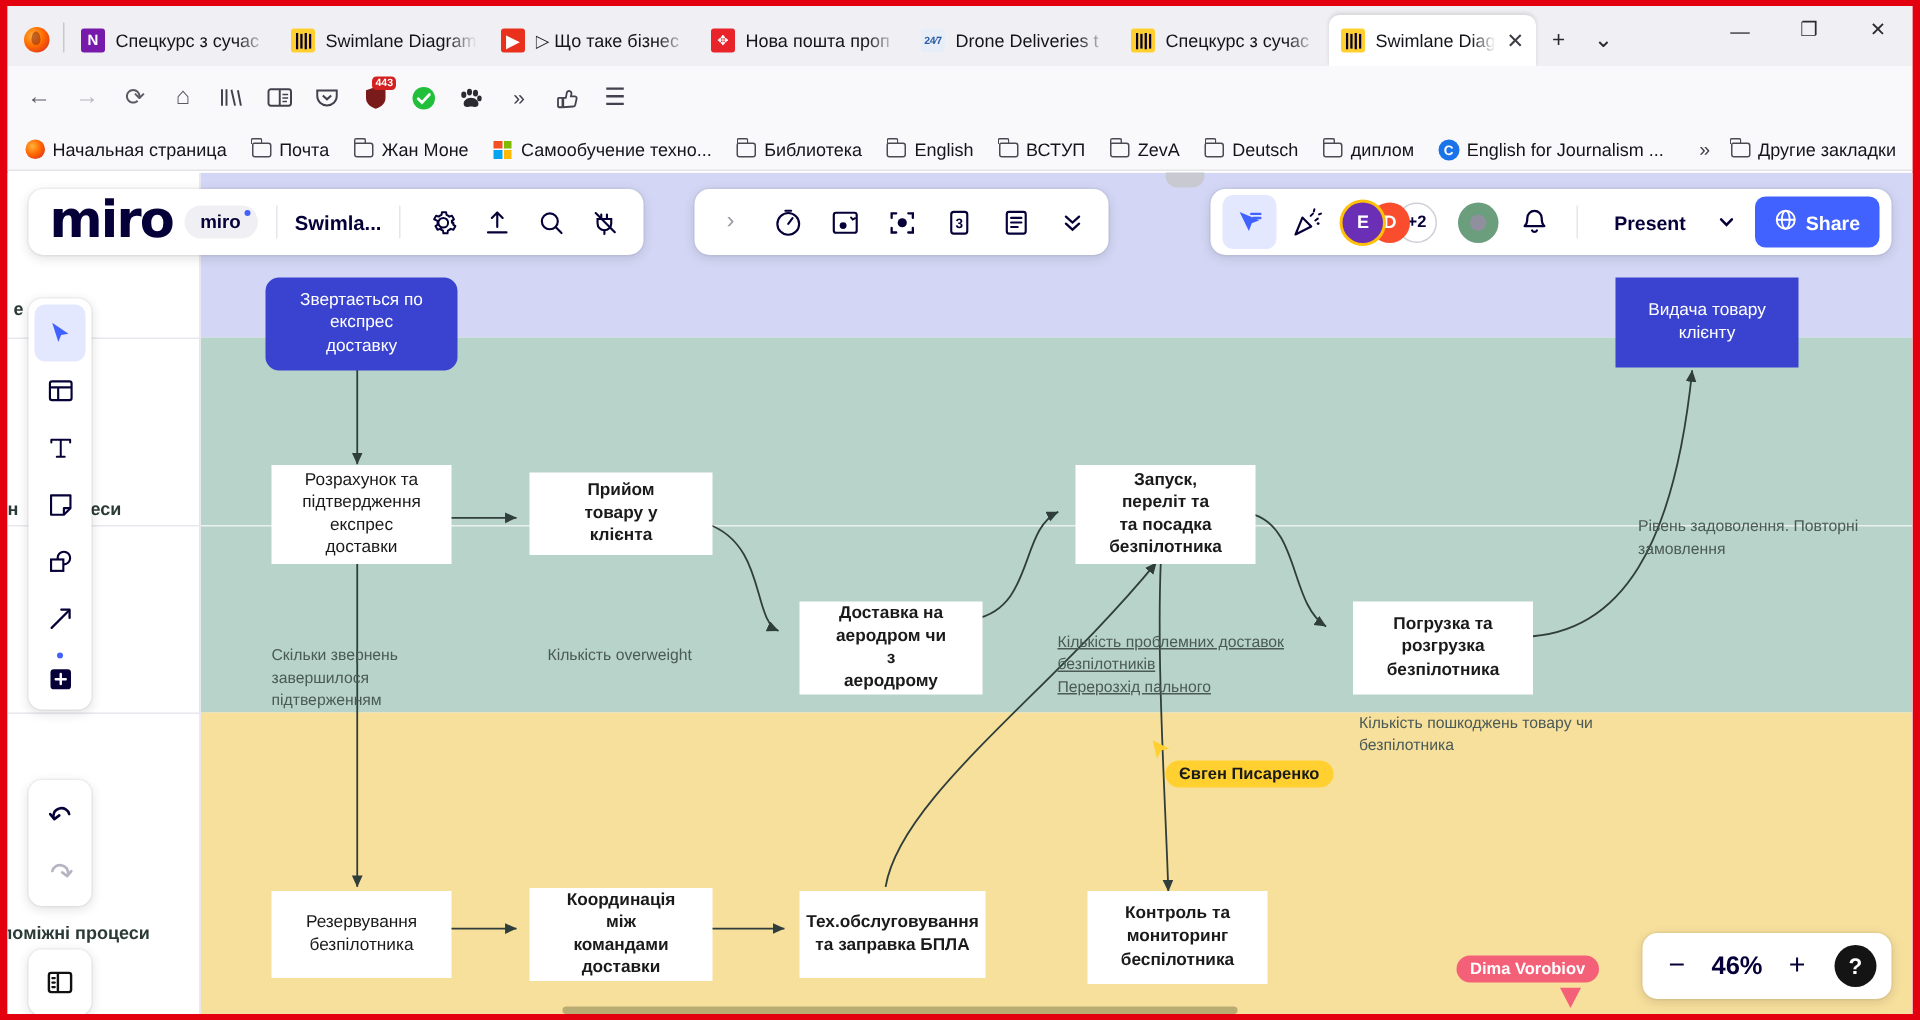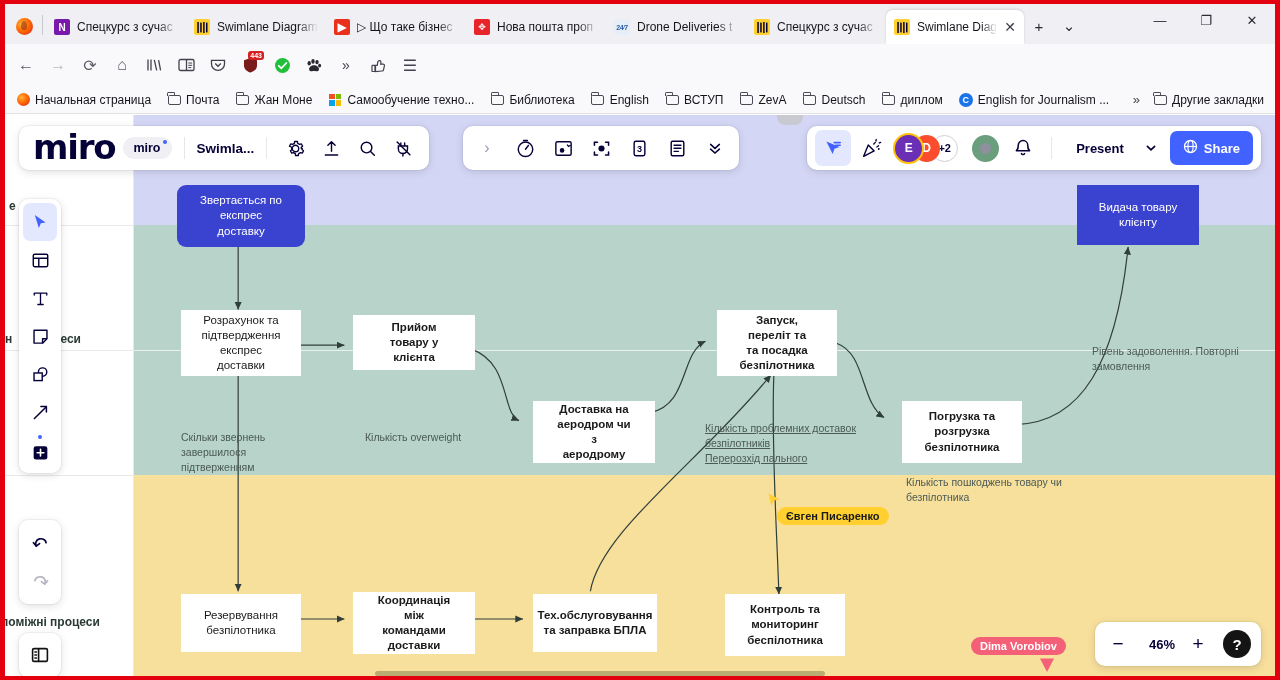--- a/index.html
+++ b/index.html
@@ -201,21 +201,21 @@
     display:flex; align-items:center; justify-content:center;
   }
   
   #zoombar {
     position:absolute; right:14px; bottom:10px; height:44px;
     background:#fff; border-radius:10px;
     box-shadow: 0 2px 8px rgba(0,0,0,.13), 0 0 0 1px rgba(0,0,0,.04);
     display:flex; align-items:center; padding:0 10px; gap:10px;
   }
   .zbtn { width:26px;height:26px;display:flex;align-items:center;justify-content:center;color:#050038;font-size:19px; }
-  .zval { font-size:13px;font-weight:700;color:#050038; min-width:34px; text-align:right;}
+  .zval { font-size:17px;font-weight:700;color:#050038; min-width:34px; text-align:right;}
   .helpbtn { width:28px;height:28px;border-radius:50%;background:#141414;color:#fff;display:flex;align-items:center;justify-content:center;font-size:15px;font-weight:700; margin-left:2px;}
   .hscroll { position:absolute; left:370px; bottom:0px; width:450px; height:5px; border-radius:3px; background:#b9ac72; }
   svg.edges { position:absolute; inset:0; pointer-events:none; }
 </style>
 </head>
 <body>
 
 <div id="window">
 
   <div id="tabstrip">

